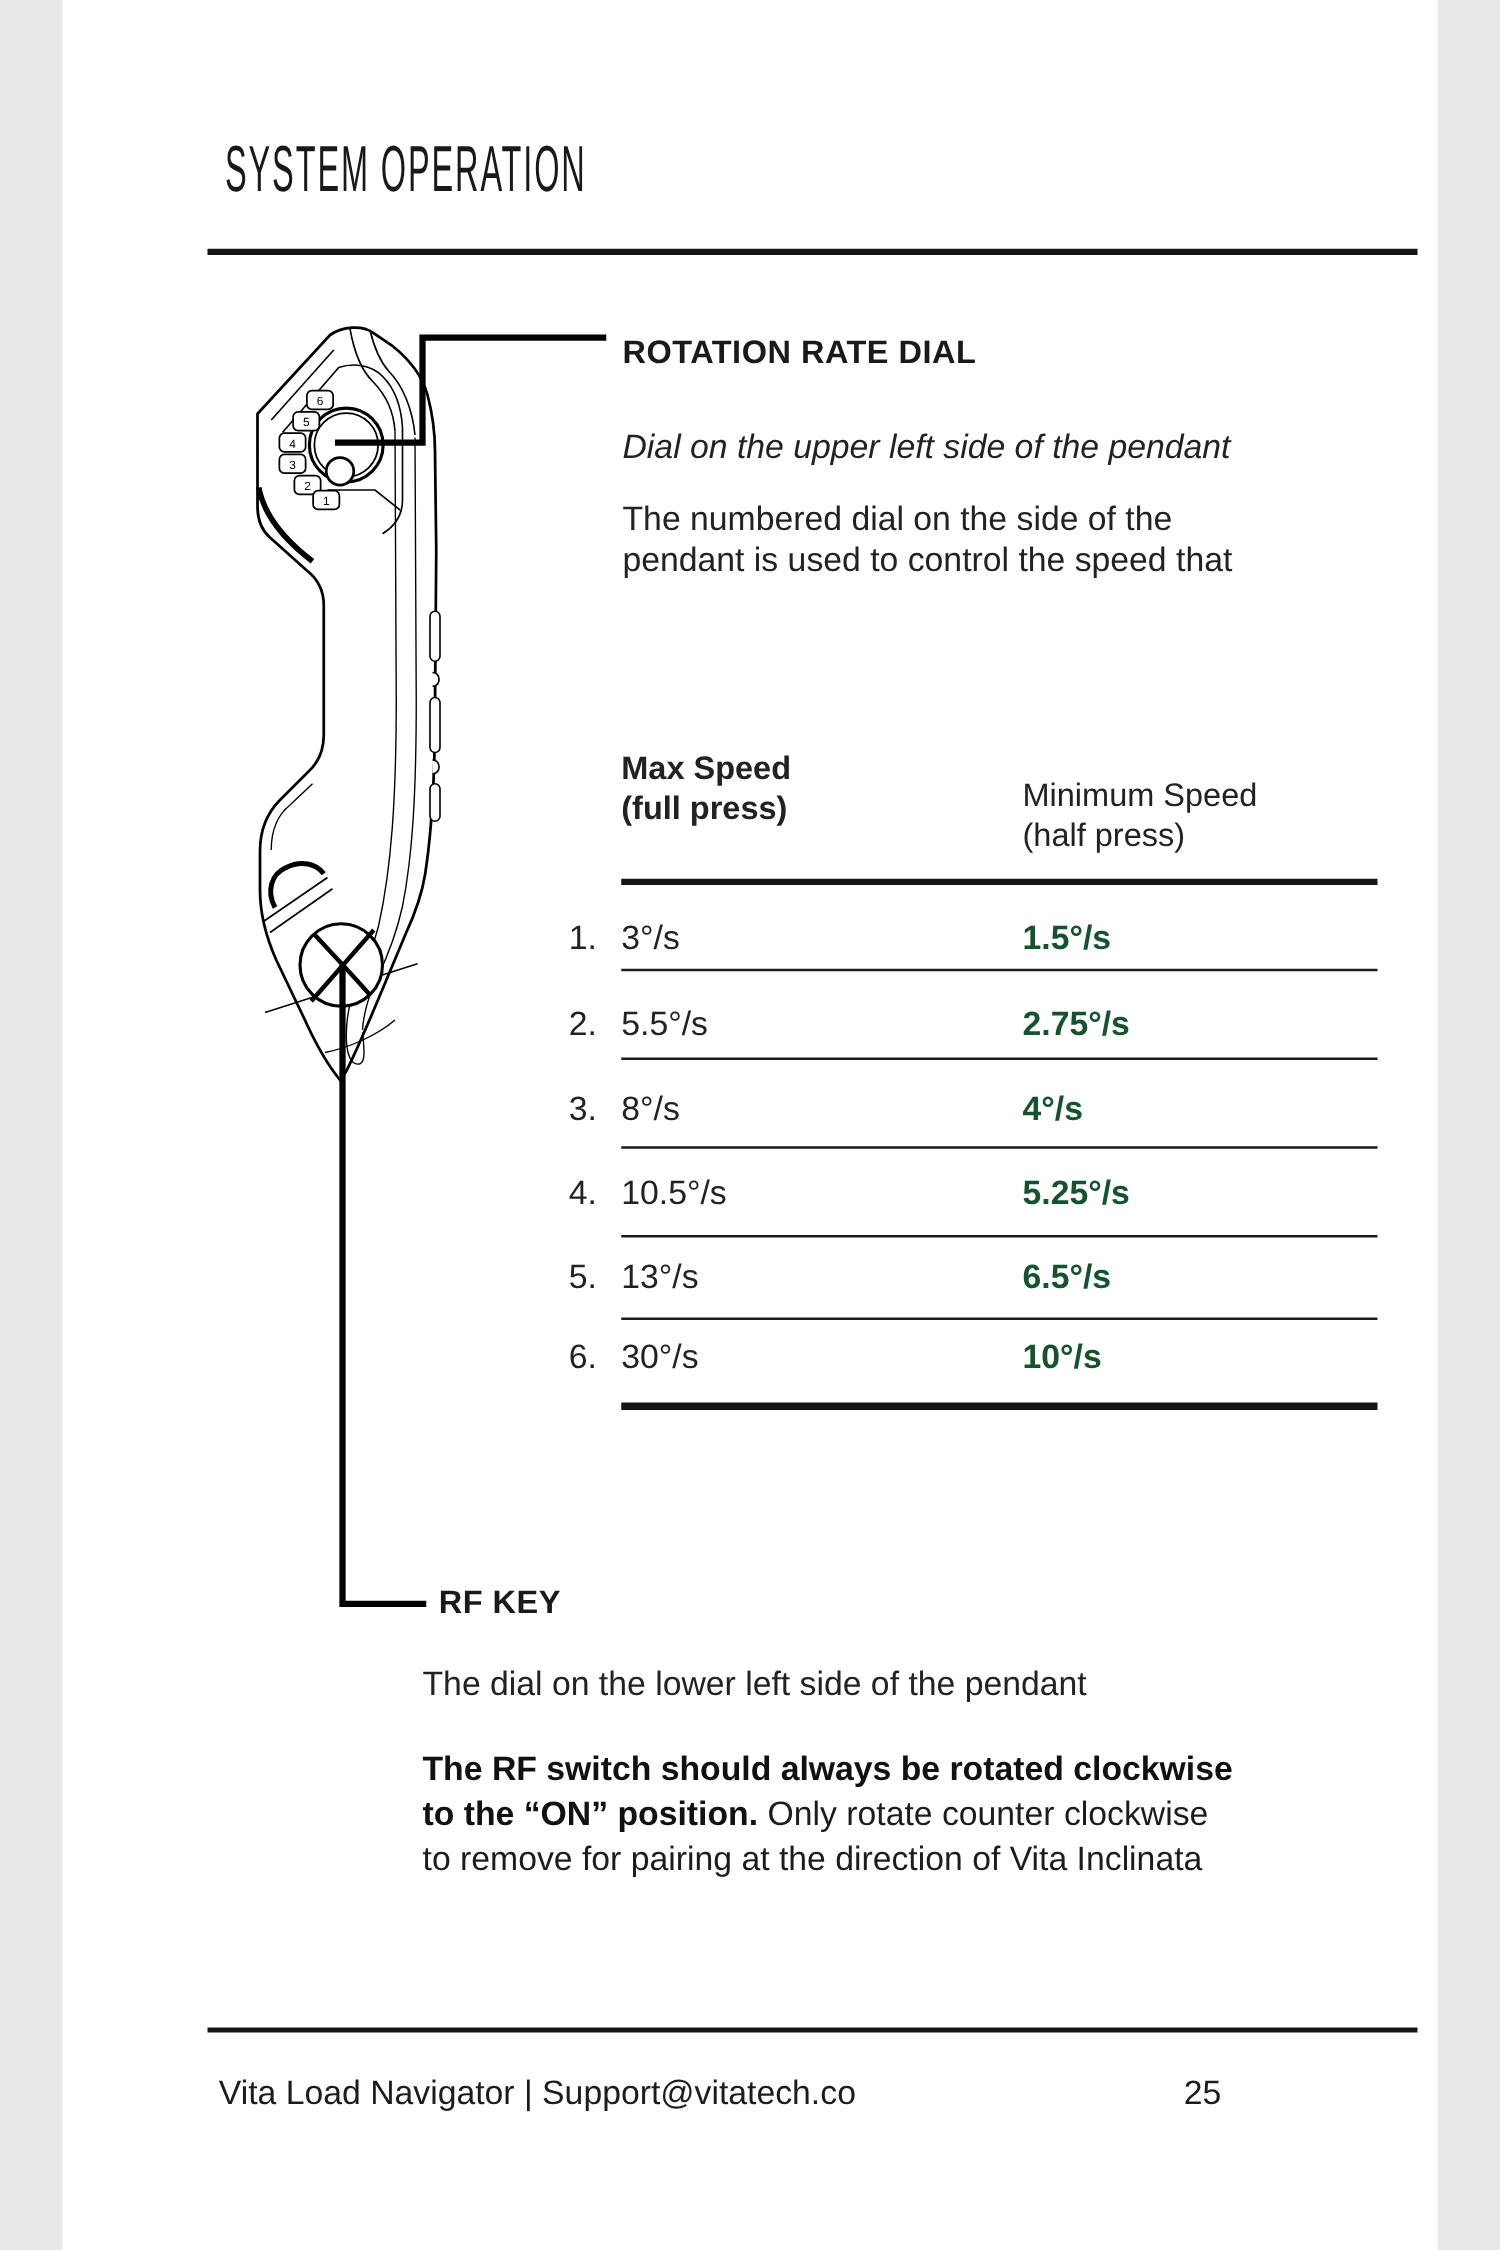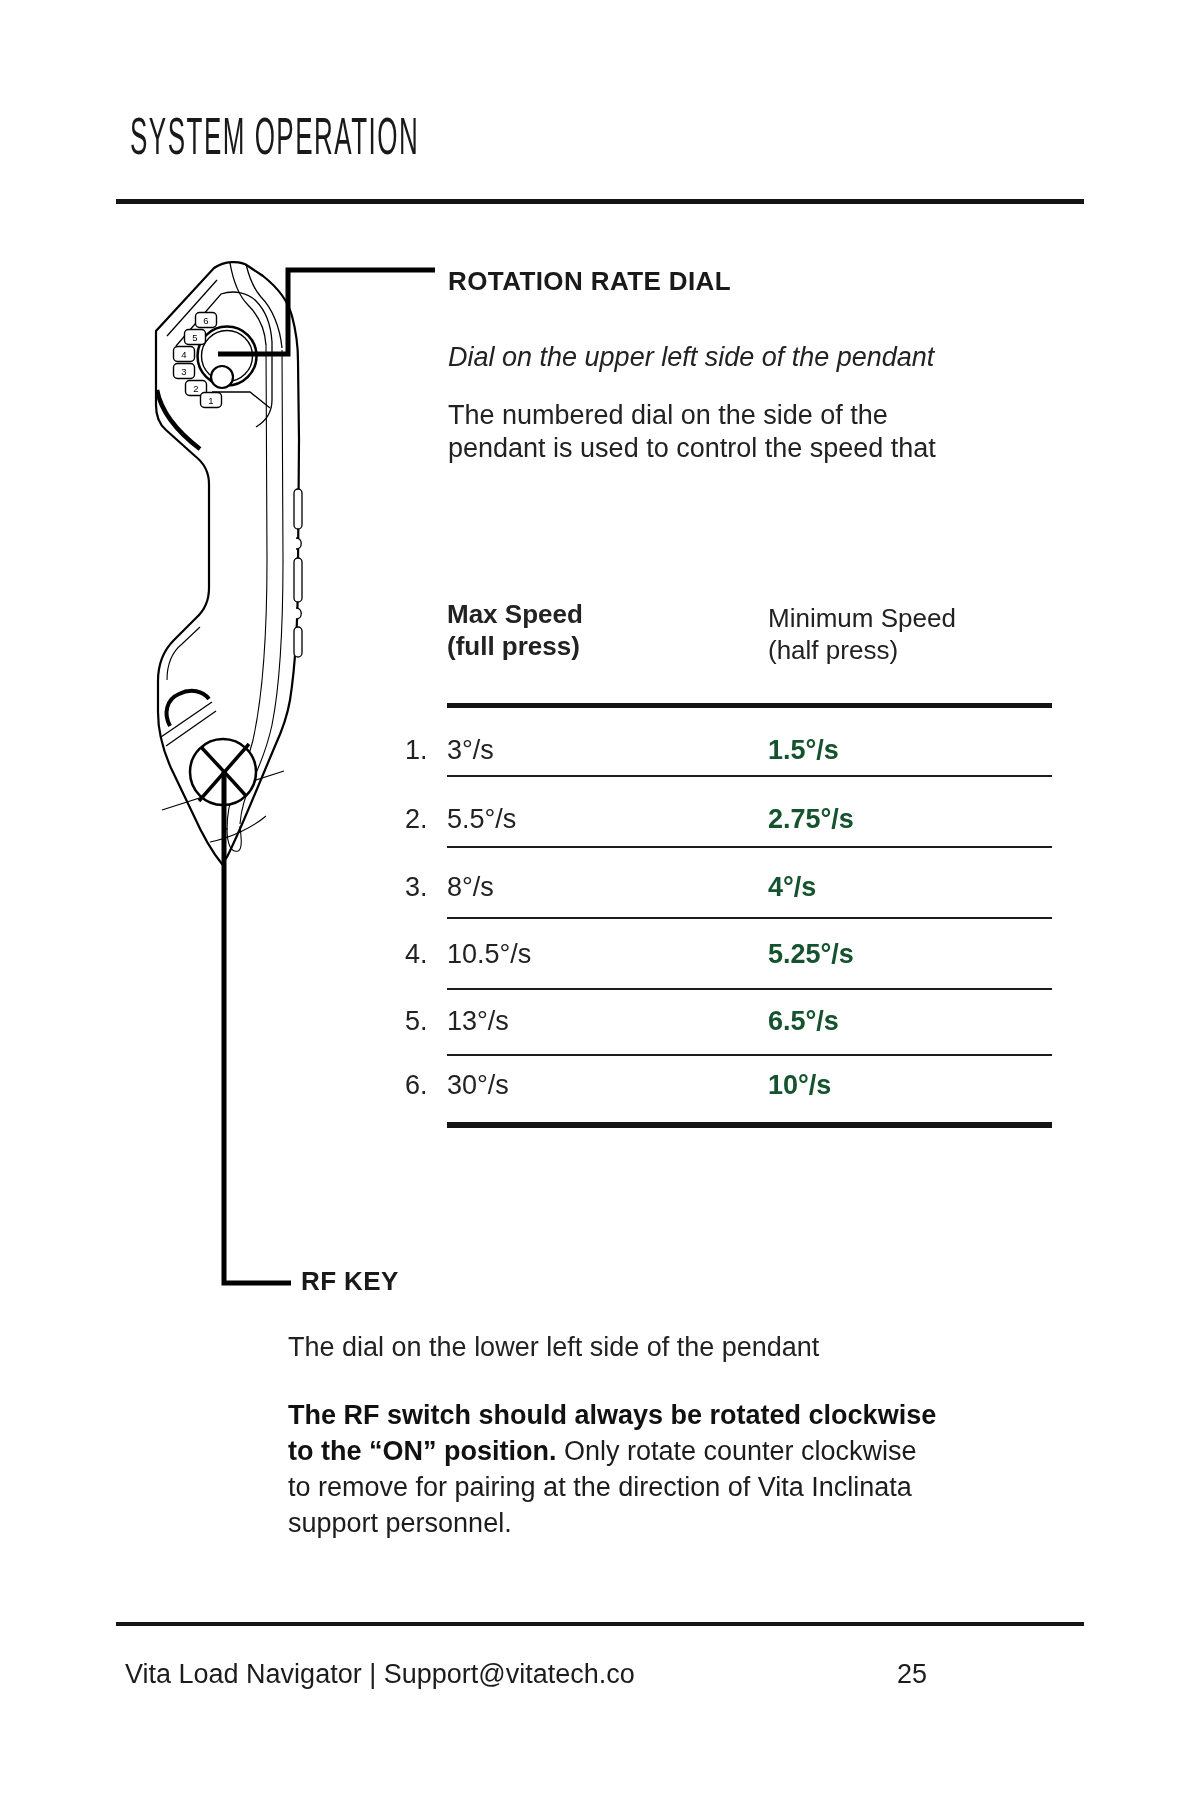--- a/index.html
+++ b/index.html
@@ -1,38 +1,38 @@
 <!DOCTYPE html>
 <html><head>
 <meta charset="utf-8">
 <style>
   html,body{margin:0;padding:0;background:#e8e8e8;}
   .page{
-    position:relative;width:1200px;height:1800px;background:#ffffff;
+    position:relative;width:1100px;height:1800px;background:#ffffff;
     font-family:"Liberation Sans","DejaVu Sans",sans-serif;color:#111;
     overflow:hidden;margin:0 auto;
   }
   .abs{position:absolute;}
   .page-title{
     left:130px;top:106px;font-size:52px;letter-spacing:3px;font-weight:400;
     transform:scaleX(0.50);transform-origin:0 50%;white-space:nowrap;color:#191919;
   }
   .rule{background:#151515;}
   .rule-top{left:116px;top:199px;width:968px;height:5px;}
   .rule-footer{left:116px;top:1622px;width:968px;height:4px;}
   .sec-heading{font-size:26px;font-weight:bold;letter-spacing:0.4px;color:#1a1a1a;white-space:nowrap;}
   .h-rotation{left:448px;top:266px;}
   .h-rfkey{left:301px;top:1266px;}
   .italic-line{left:448px;top:332px;font-size:27px;font-style:italic;color:#222;white-space:nowrap;margin-top:10px;}
   .body-par{left:448px;top:399px;font-size:27px;color:#222;}
   .body-par div{line-height:33px;white-space:nowrap;}
   .tbl-hdr{font-size:26px;color:#222;}
   .tbl-hdr div{line-height:32px;white-space:nowrap;}
   .hdr1{left:447px;top:598px;font-weight:bold;}
-  .hdr2{left:768px;top:602px;}
+  .hdr2{left:768px;top:620px;}
   .t-rule-top{left:447px;top:703px;width:605px;height:5px;}
   .t-rule-bot{left:447px;top:1122px;width:605px;height:6px;}
   .t-sep{left:447px;width:605px;height:2px;background:#1c1c1c;}
   .s1{top:775px}.s2{top:846px}.s3{top:917px}.s4{top:988px}.s5{top:1054px}
   .t-num{left:405px;font-size:27px;color:#222;}
   .t-max{left:447px;font-size:27px;color:#222;}
   .t-min{left:768px;font-size:27px;color:#14532d;font-weight:bold;}
   .r1{top:735px}.r2{top:804px}.r3{top:872px}.r4{top:939px}.r5{top:1006px}.r6{top:1070px}
   .rf-body{left:288px;top:1332px;font-size:27px;color:#222;white-space:nowrap;}
   .rf-warning{left:288px;top:1397px;font-size:27px;color:#1c1c1c;}
@@ -169,20 +169,19 @@
   <div class="abs t-max r6">30°/s</div>
   <div class="abs t-min r6">10°/s</div>
   <div class="abs rule t-rule-bot"></div>
 
   <div class="abs sec-heading h-rfkey">RF KEY</div>
   <div class="abs rf-body">The dial on the lower left side of the pendant</div>
   <div class="abs rf-warning">
     <div><span class="b">The RF switch should always be rotated clockwise</span></div>
     <div><span class="b">to the “ON” position.</span><span> Only rotate counter clockwise</span></div>
     <div>to remove for pairing at the direction of Vita Inclinata</div>
-    <div>support personnel.</div>
   </div>
 
   <div class="abs rule rule-footer"></div>
   <div class="abs footer-text">Vita Load Navigator | Support@vitatech.co</div>
   <div class="abs page-num">25</div>
 
 </div>
 
 </body></html>

